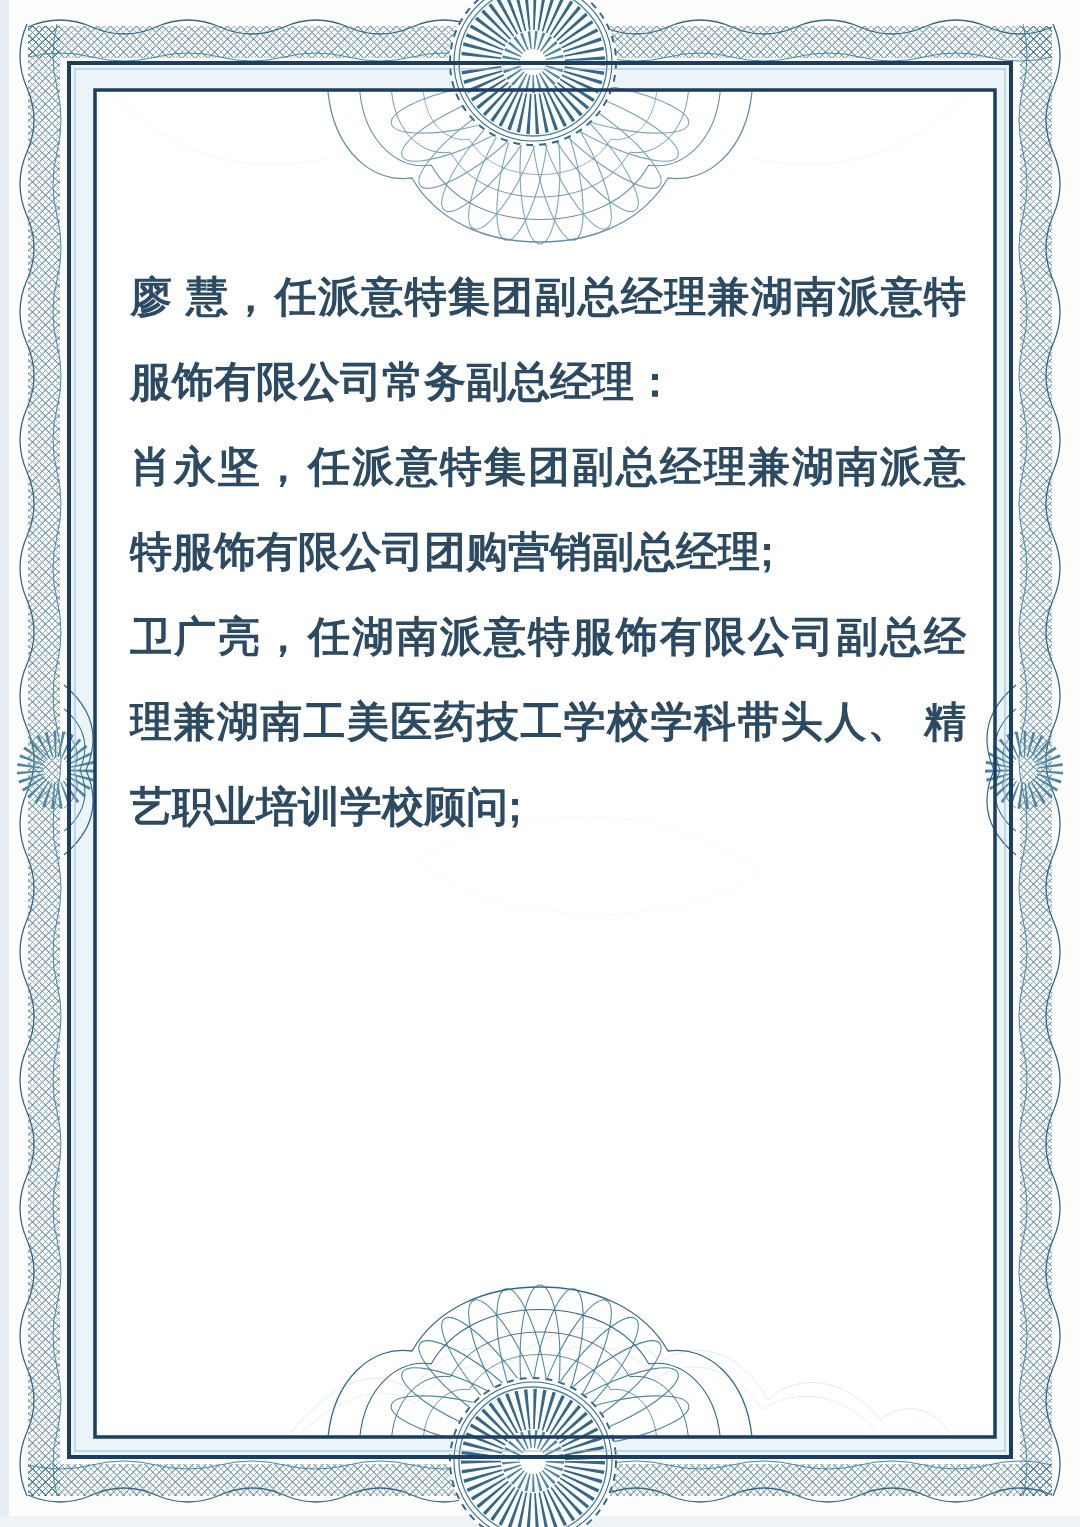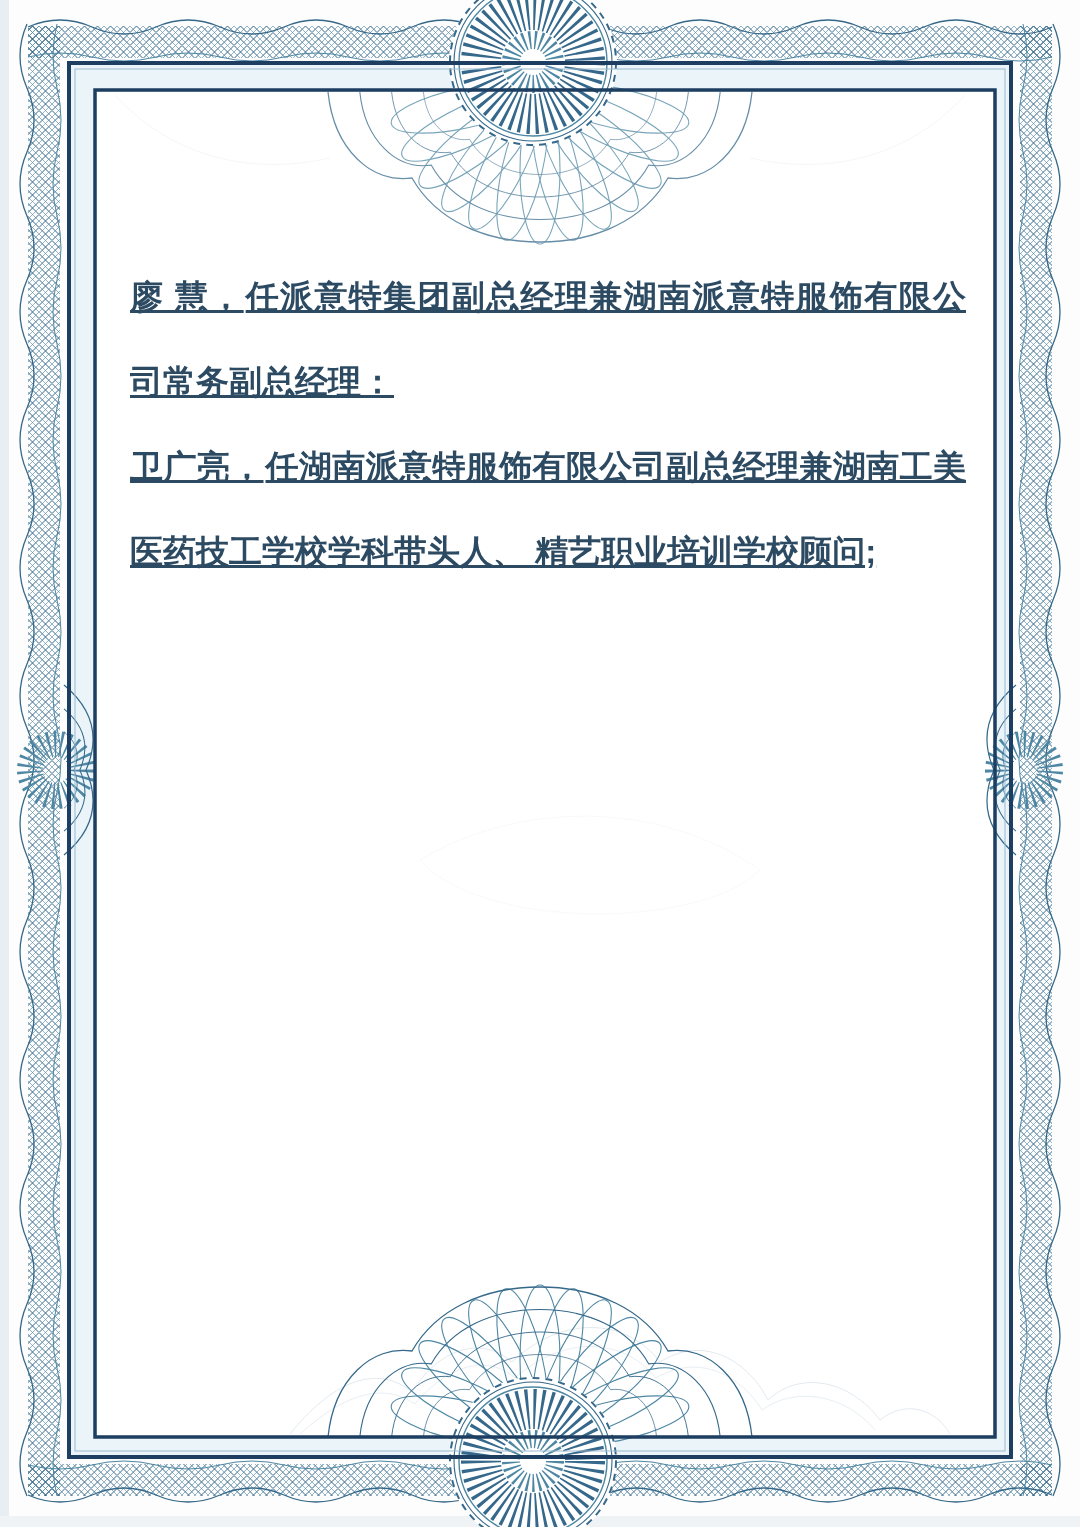--- a/index.html
+++ b/index.html
@@ -13,22 +13,22 @@
   }
   .stage{position:relative;width:1080px;height:1527px;background:var(--paper);}
   #border-svg{position:absolute;left:0;top:0;z-index:0;}
   #border-svg circle,#border-svg path,#border-svg ellipse{fill:none;}
   .navy{stroke:var(--navy);}
   .teal{stroke:var(--teal);}
   .teal2{stroke:var(--teal2);}
   .lace{stroke:var(--lace);}
   .doc{
     position:absolute;z-index:1;left:130px;top:254px;width:836px;
-    font-size:33px;line-height:85px;color:var(--text);
-    font-weight:700;letter-spacing:0px;text-decoration:underline;
+    font-size:42px;line-height:85px;color:var(--text);
+    font-weight:700;letter-spacing:0px;
   }
   .para{margin:0;text-align:justify;text-justify:inter-ideograph;}
   .nm{font-weight:800;}
   .bd{margin-left:2px;}
 </style>
 </head>
 <body>
 
 <div class="stage">
 
@@ -144,16 +144,17 @@
 
     <g>
       <rect x="69" y="63" width="942" height="1394" class="navy" stroke-width="4" fill="none"></rect>
       <rect x="75" y="69" width="930" height="1382" stroke="#9cb8cf" stroke-width="1" fill="none"></rect>
     </g>
     <rect x="95" y="90" width="900" height="1347" class="navy" stroke-width="3.5" fill="none"></rect>
   </svg>
 
   <main class="doc">
     <p class="para"><span class="nm">廖 慧，</span><span class="bd">任派意特集团副总经理兼湖南派意特服饰有限公司常务副总经理：</span></p>
+    <p class="para"><span class="nm">肖永坚，</span><span class="bd">任派意特集团副总经理兼湖南派意特服饰有限公司团购营销副总经理;</span></p>
     <p class="para"><span class="nm">卫广亮，</span><span class="bd">任湖南派意特服饰有限公司副总经理兼湖南工美医药技工学校学科带头人、 精艺职业培训学校顾问;</span></p>
   </main>
 
 </div>
 
 </body></html>

